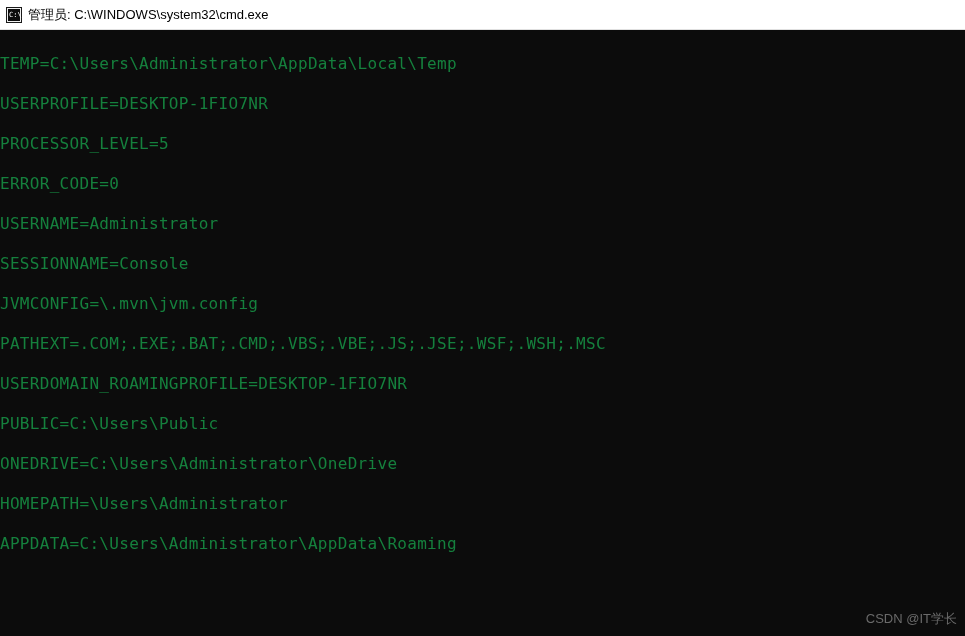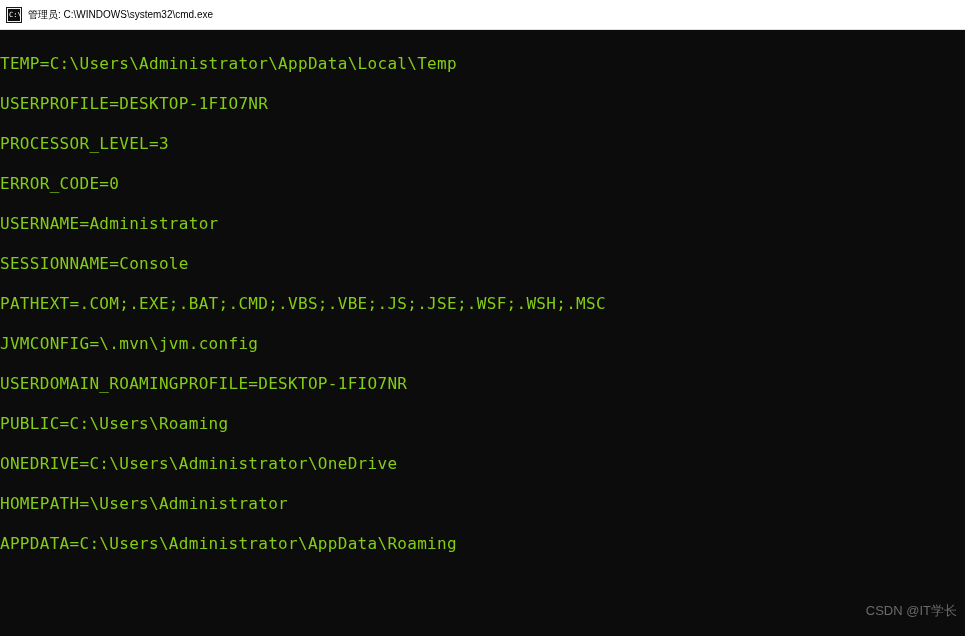--- a/index.html
+++ b/index.html
@@ -22,44 +22,44 @@
     .titlebar-icon {
       width: 16px;
       height: 16px;
       margin-right: 6px;
       display: flex;
       align-items: center;
       justify-content: center;
     }
     .titlebar-icon svg { width: 16px; height: 16px; }
     .titlebar-text {
-      font-size: 10px;
+      font-size: 13px;
       color: #000;
       font-family: 'Microsoft YaHei', sans-serif;
       white-space: nowrap;
     }
     .terminal {
       width: 100%;
       height: calc(100% - 30px);
       background: #0c0c0c;
       color: #cccccc;
       font-size: 16px;
       line-height: 20px;
       padding: 4px 0 0 0;
       font-family: 'NSimSun', 'Consolas', monospace;
       letter-spacing: 0.3px;
       white-space: pre;
       overflow: hidden;
       position: relative;
     }
     .line { height: 20px; }
-    .env-line { color: #84cc16; }
+    .env-line { color: #15803d; }
     .watermark {
       position: absolute;
-      bottom: 16px;
+      bottom: 8px;
       right: 8px;
       color: #6a6a6a;
       font-size: 13px;
       font-family: 'Microsoft YaHei', sans-serif;
     }
   </style>
 </head>
 <body>
 
 <div class="titlebar">
@@ -70,28 +70,28 @@
       <rect x="2" y="2" width="12" height="12" fill="#0c0c0c"></rect>
       <text x="3" y="10" font-size="7" fill="#fff" font-family="monospace">C:\</text>
     </svg>
   </span>
   <span class="titlebar-text">管理员: C:\WINDOWS\system32\cmd.exe</span>
 </div>
 
 <div class="terminal">
 <div class="line env-line">TEMP=C:\Users\Administrator\AppData\Local\Temp</div>
 <div class="line env-line">USERPROFILE=DESKTOP-1FIO7NR</div>
-<div class="line env-line">PROCESSOR_LEVEL=3</div>
+<div class="line env-line">PROCESSOR_LEVEL=5</div>
 <div class="line env-line">ERROR_CODE=0</div>
 <div class="line env-line">USERNAME=Administrator</div>
 <div class="line env-line">SESSIONNAME=Console</div>
+<div class="line env-line">JVMCONFIG=\.mvn\jvm.config</div>
 <div class="line env-line">PATHEXT=.COM;.EXE;.BAT;.CMD;.VBS;.VBE;.JS;.JSE;.WSF;.WSH;.MSC</div>
-<div class="line env-line">JVMCONFIG=\.mvn\jvm.config</div>
 <div class="line env-line">USERDOMAIN_ROAMINGPROFILE=DESKTOP-1FIO7NR</div>
-<div class="line env-line">PUBLIC=C:\Users\Roaming</div>
+<div class="line env-line">PUBLIC=C:\Users\Public</div>
 <div class="line env-line">ONEDRIVE=C:\Users\Administrator\OneDrive</div>
 <div class="line env-line">HOMEPATH=\Users\Administrator</div>
 <div class="line env-line">APPDATA=C:\Users\Administrator\AppData\Roaming</div>
 
 
 
 
 
 
 

